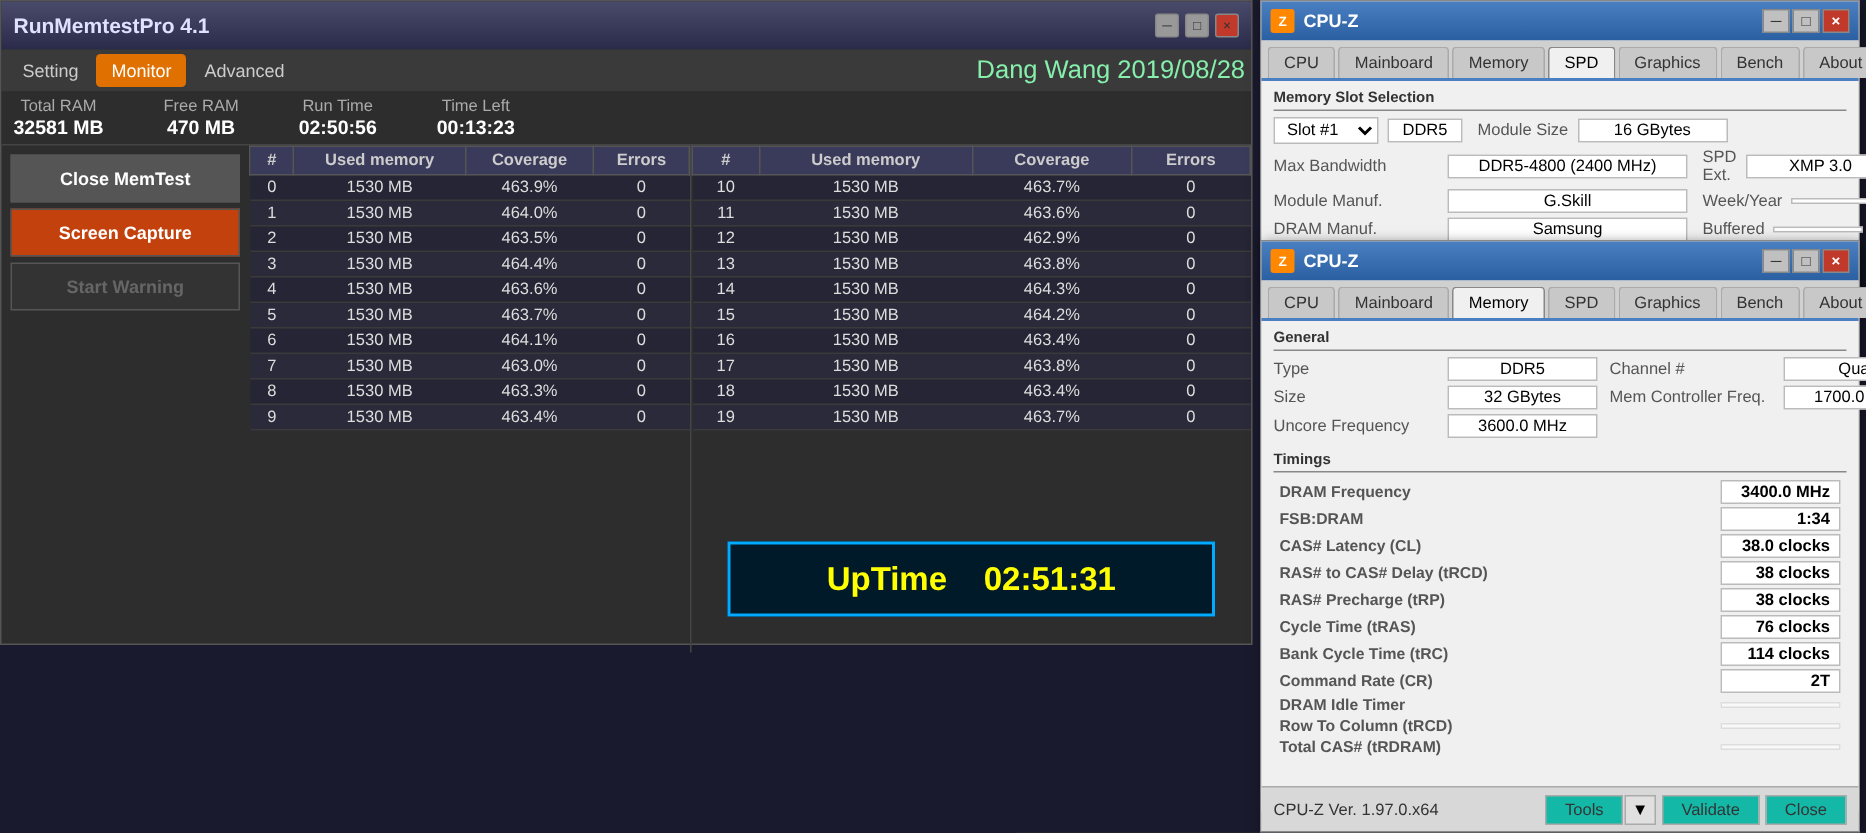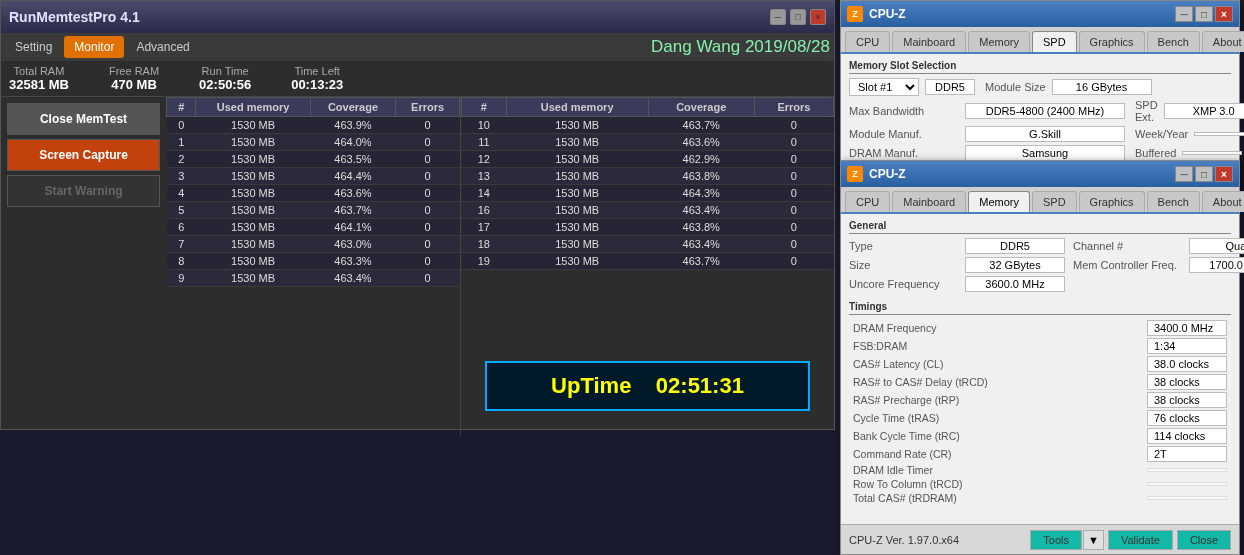--- a/index.html
+++ b/index.html
@@ -358,31 +358,32 @@
       background: #e0e0e0;
       border: 1px solid #aaa;
       font-size: 11px;
       cursor: pointer;
     }
     .timing-row {
       display: flex;
       justify-content: space-between;
       align-items: center;
       padding: 1px 4px;
+      font-weight: bold;
     }
     .timing-label {
       color: #555;
       font-size: 10.5px;
     }
     .timing-value {
       background: white;
       border: 1px solid #bbb;
       padding: 1px 6px;
       min-width: 80px;
-      text-align: left;
+      text-align: right;
       color: #000;
       font-size: 11px;
     }
     .timing-value-empty {
       background: #f8f8f8;
       border: 1px solid #ddd;
       padding: 1px 6px;
       min-width: 80px;
       text-align: center;
       color: #999;
@@ -550,20 +551,26 @@
                 <td>463.8%</td>
                 <td>0</td>
               </tr>
               <tr>
                 <td>14</td>
                 <td>1530 MB</td>
                 <td>464.3%</td>
                 <td>0</td>
               </tr>
               <tr>
+                <td>15</td>
+                <td>1530 MB</td>
+                <td>464.2%</td>
+                <td>0</td>
+              </tr>
+              <tr>
                 <td>16</td>
                 <td>1530 MB</td>
                 <td>463.4%</td>
                 <td>0</td>
               </tr>
               <tr>
                 <td>17</td>
                 <td>1530 MB</td>
                 <td>463.8%</td>
                 <td>0</td>

